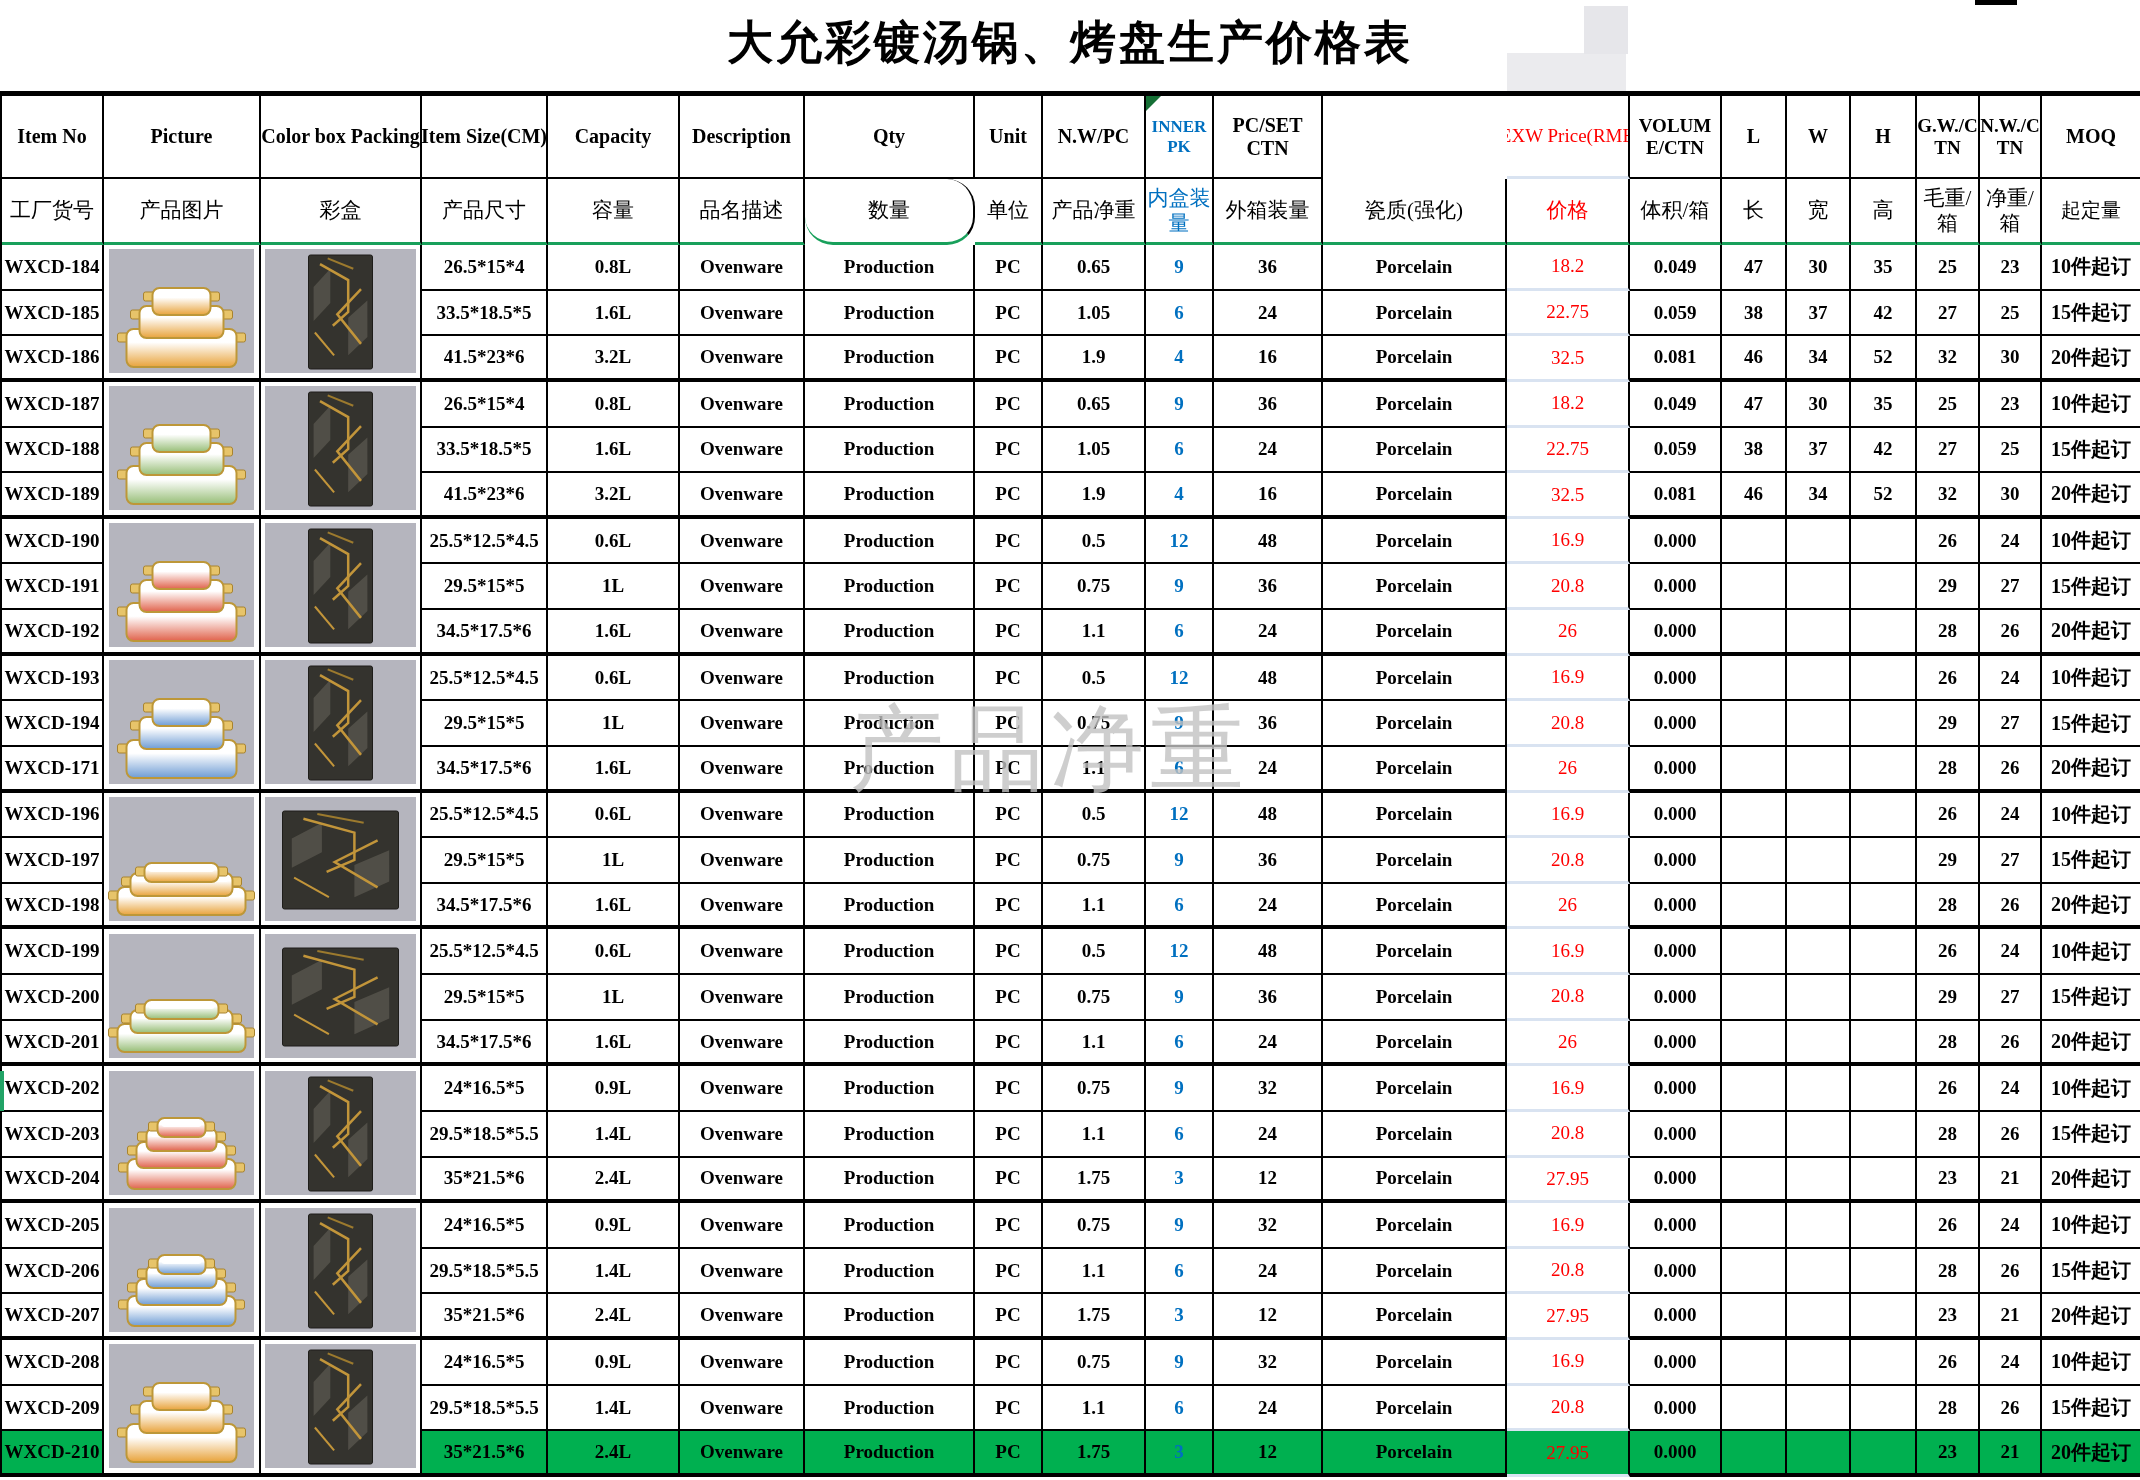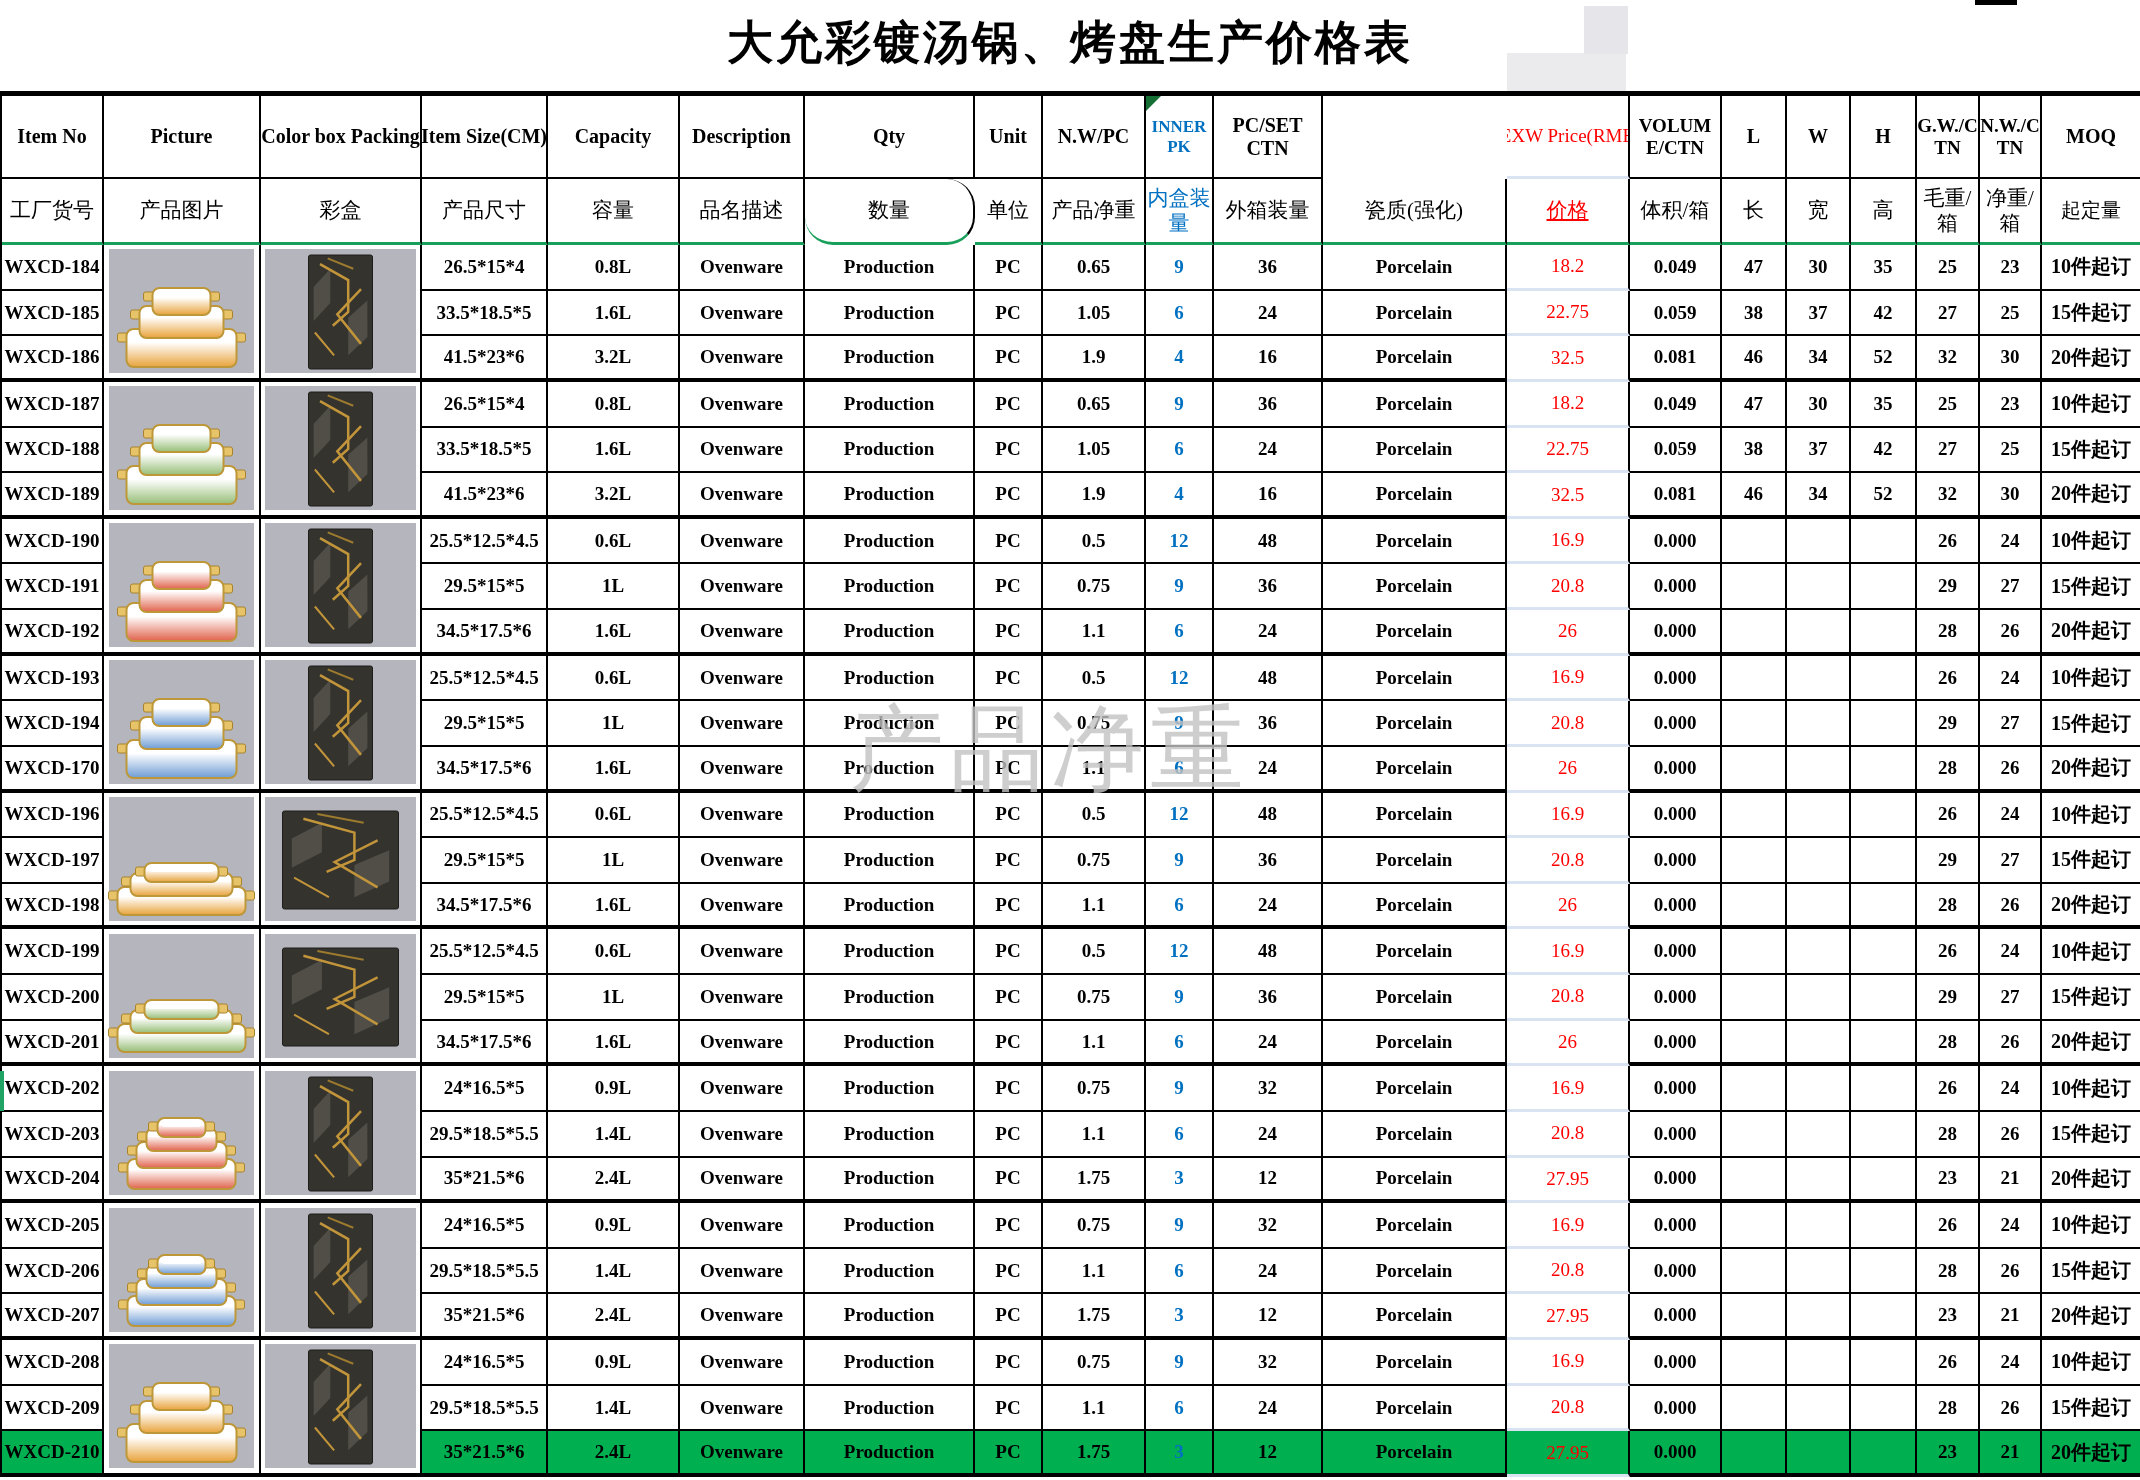--- a/index.html
+++ b/index.html
@@ -71,21 +71,21 @@
       <div class="c  h2 k-box" style="grid-area: 2 / 3;">彩盒</div>
       <div class="c  h2 k-size" style="grid-area: 2 / 4;">产品尺寸</div>
       <div class="c  h2 k-cap" style="grid-area: 2 / 5;">容量</div>
       <div class="c  h2 k-desc" style="grid-area: 2 / 6;">品名描述</div>
       <div class="c  h2 k-qty" style="grid-area: 2 / 7; border-radius: 28px;">数量</div>
       <div class="c  h2 k-unit" style="grid-area: 2 / 8;">单位</div>
       <div class="c  h2 k-nw" style="grid-area: 2 / 9;">产品净重</div>
       <div class="c  h2 k-inner" style="grid-area: 2 / 10;">内盒装量</div>
       <div class="c  h2 k-ctn" style="grid-area: 2 / 11;">外箱装量</div>
       <div class="c  h2 k-mat" style="grid-area: 2 / 12;">瓷质(强化)</div>
-      <div class="c  h2 k-price" style="grid-area: 2 / 13; text-decoration: underline;">价格</div>
+      <div class="c  h2 k-price" style="grid-area: 2 / 13;">价格</div>
       <div class="c  h2 k-vol" style="grid-area: 2 / 14;">体积/箱</div>
       <div class="c  h2 k-l" style="grid-area: 2 / 15;">长</div>
       <div class="c  h2 k-w" style="grid-area: 2 / 16;">宽</div>
       <div class="c  h2 k-h" style="grid-area: 2 / 17;">高</div>
       <div class="c  h2 k-gw" style="grid-area: 2 / 18;">毛重/箱</div>
       <div class="c  h2 k-nwc" style="grid-area: 2 / 19;">净重/箱</div>
       <div class="c  h2 k-moq" style="grid-area: 2 / 20;">起定量</div>
       <div class="c d k-no" style="grid-area: 3 / 1;">WXCD-184</div>
       <div class="c picc" style="grid-area: 3 / 2 / span 3;">
         <svg width="151" height="132" viewBox="0 0 151 132">
@@ -421,21 +421,21 @@
       <div class="c d k-ctn" style="grid-area: 13 / 11;">36</div>
       <div class="c d k-mat" style="grid-area: 13 / 12;">Porcelain</div>
       <div class="c d k-price price-d" style="grid-area: 13 / 13;">20.8</div>
       <div class="c d k-vol" style="grid-area: 13 / 14;">0.000</div>
       <div class="c d k-l" style="grid-area: 13 / 15;"></div>
       <div class="c d k-w" style="grid-area: 13 / 16;"></div>
       <div class="c d k-h" style="grid-area: 13 / 17;"></div>
       <div class="c d k-gw" style="grid-area: 13 / 18;">29</div>
       <div class="c d k-nwc" style="grid-area: 13 / 19;">27</div>
       <div class="c d k-moq" style="grid-area: 13 / 20;">15件起订</div>
-      <div class="c d k-no gl" style="grid-area: 14 / 1;">WXCD-170</div>
+      <div class="c d k-no gl" style="grid-area: 14 / 1;">WXCD-171</div>
       <div class="c d k-size gl" style="grid-area: 14 / 4;">34.5*17.5*6</div>
       <div class="c d k-cap gl" style="grid-area: 14 / 5;">1.6L</div>
       <div class="c d k-desc gl" style="grid-area: 14 / 6;">Ovenware</div>
       <div class="c d k-qty gl" style="grid-area: 14 / 7;">Production</div>
       <div class="c d k-unit gl" style="grid-area: 14 / 8;">PC</div>
       <div class="c d k-nw gl" style="grid-area: 14 / 9;">1.1</div>
       <div class="c d k-inner gl" style="grid-area: 14 / 10;">6</div>
       <div class="c d k-ctn gl" style="grid-area: 14 / 11;">24</div>
       <div class="c d k-mat gl" style="grid-area: 14 / 12;">Porcelain</div>
       <div class="c d k-price gl price-d" style="grid-area: 14 / 13;">26</div>

